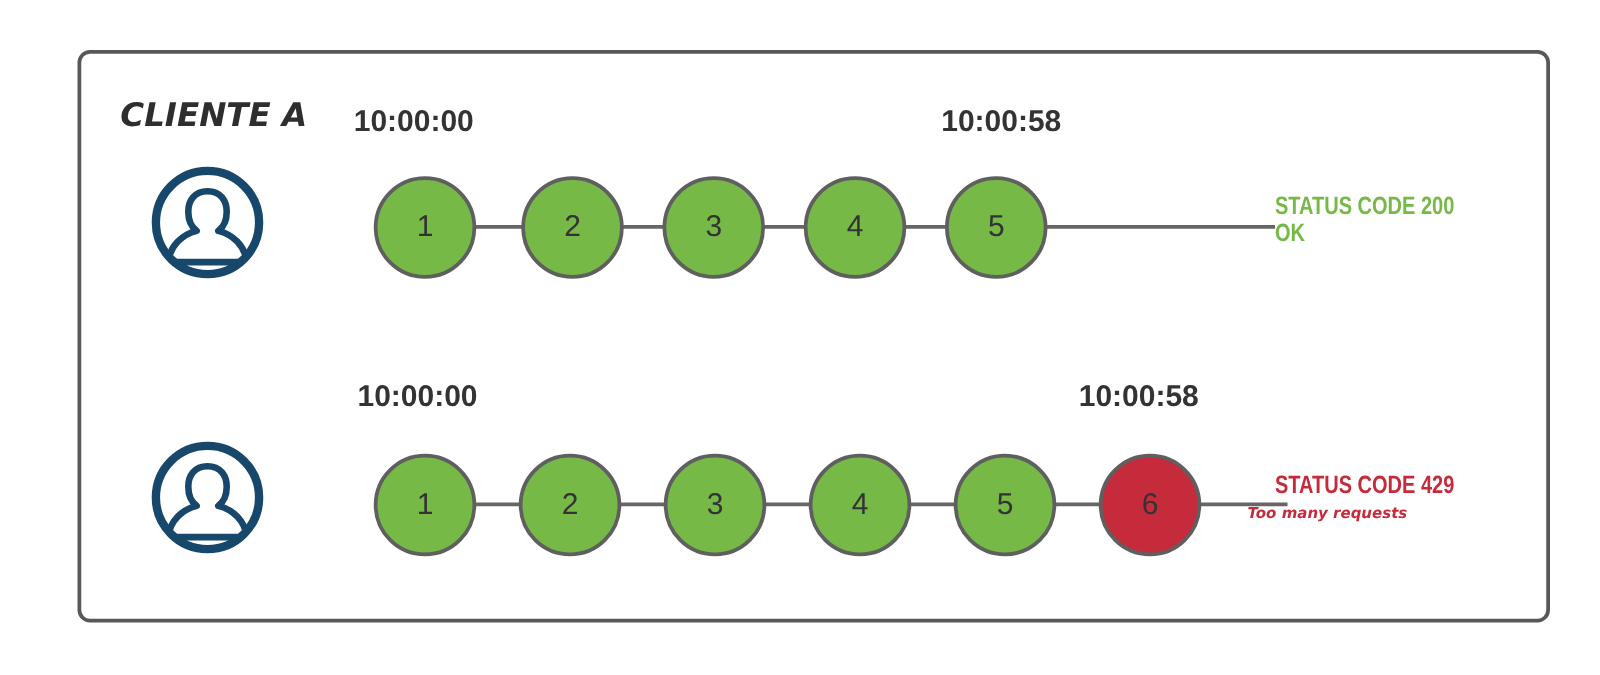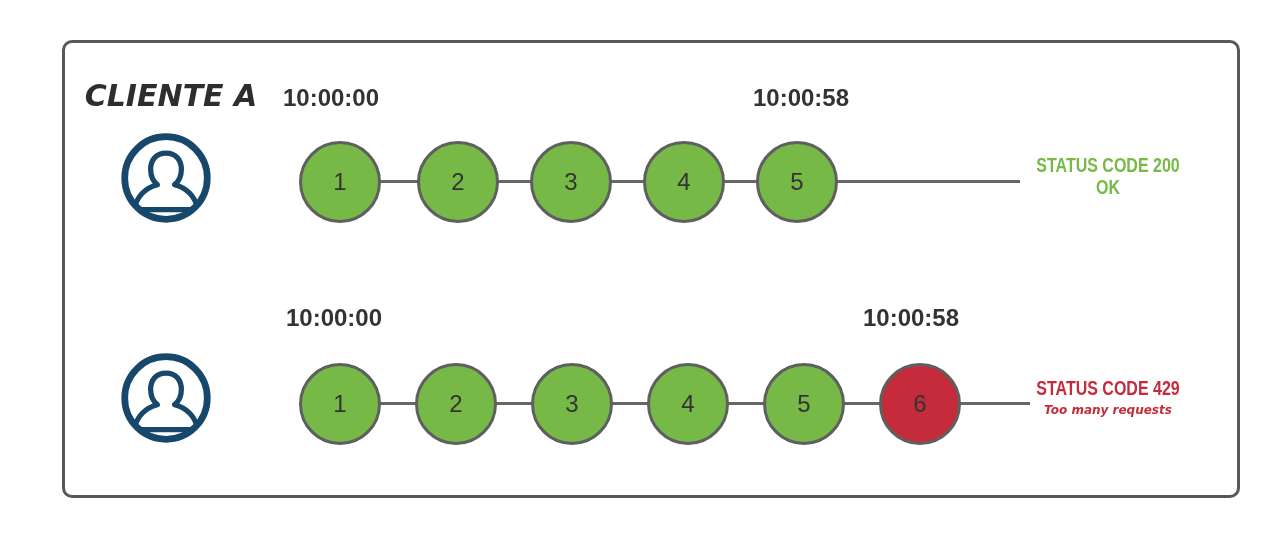--- a/index.html
+++ b/index.html
@@ -12,32 +12,32 @@
     --frame-gray:#58585a;
   }
   *{margin:0;padding:0;box-sizing:border-box;}
   html,body{width:1280px;height:540px;background:#ffffff;overflow:hidden;
     font-family:"Liberation Sans",sans-serif;}
   .stage{position:relative;width:1280px;height:540px;background:#ffffff;}
   .frame{position:absolute;left:62px;top:40px;width:1178px;height:458px;
     border:3px solid var(--frame-gray);border-radius:10px;background:#ffffff;}
   .client-label{position:absolute;width:220px;text-align:center;
     font-family:"DejaVu Sans",sans-serif;font-style:italic;font-weight:bold;
-    font-size:30px;letter-spacing:0px;color:var(--text-dark);}
+    font-size:26px;letter-spacing:0px;color:var(--text-dark);}
   .timestamp{position:absolute;width:140px;text-align:center;
     font-weight:bold;font-size:24px;color:#333333;letter-spacing:0px;}
   .avatar{position:absolute;width:96px;height:96px;color:var(--avatar-navy);}
   .timeline-line{position:absolute;height:3px;background:var(--line-gray);}
   .node{position:absolute;width:82px;height:82px;border-radius:50%;
     border:3px solid var(--node-border);display:flex;align-items:center;
     justify-content:center;}
   .node.ok{background:var(--ok-green);}
   .node.err{background:var(--error-red);}
   .node-label{font-size:24px;color:#333333;}
-  .status-block{position:absolute;width:220px;text-align:center;line-height:22px;}
+  .status-block{position:absolute;width:220px;text-align:left;line-height:22px;}
   .status-block.ok{color:var(--ok-green);}
   .status-block.err{color:var(--error-red);}
   .status-line1{display:block;font-weight:bold;font-size:20px;
     transform:scaleX(0.8);transform-origin:center;white-space:nowrap;}
   .status-line2-ok{display:block;font-weight:bold;font-size:20px;
     transform:scaleX(0.8);transform-origin:center;white-space:nowrap;}
   .status-line2-hand{display:block;font-family:"DejaVu Sans",sans-serif;
     font-style:italic;font-weight:bold;font-size:12px;white-space:nowrap;}
 </style>
 </head>

